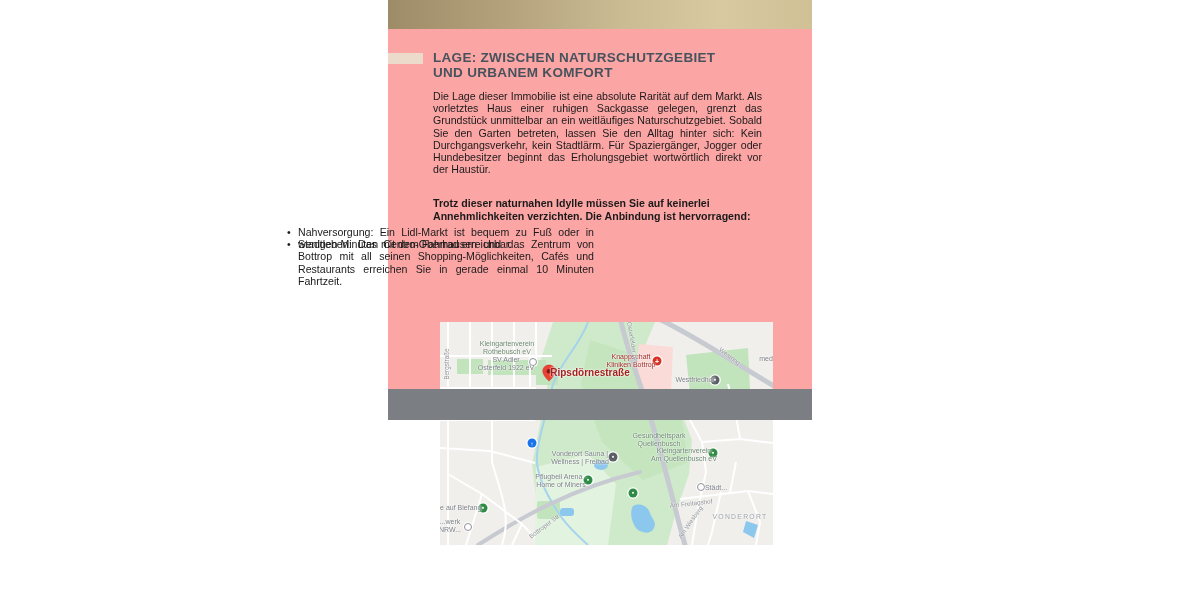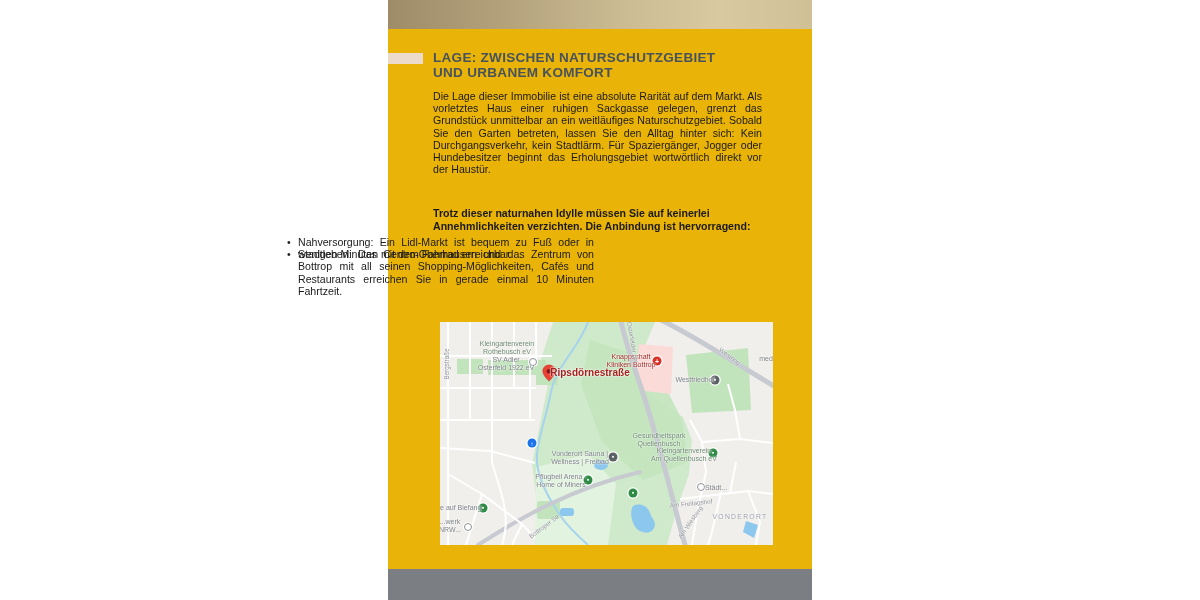--- a/index.html
+++ b/index.html
@@ -1,21 +1,21 @@
 <!DOCTYPE html>
 <html style="--heading: #47535c; --body_text: #1a1a1a; --top_bar_left: #9e8c68; --top_bar_mid: #cbbb93; --top_bar_right: #d8c9a1; --bottom_bar: #7b7e82; --accent_rect: #ecdbcb; --map_pin: #ea4335; --map_red_label: #a6201f;"><head>
 <meta charset="utf-8">
 <style>
   html,body{margin:0;padding:0;}
   body{
     width:1200px;height:600px;background:#ffffff;overflow:hidden;
     font-family:"Liberation Sans",sans-serif;
     -webkit-font-smoothing:antialiased;
   }
-  .page{position:relative;width:424px;height:600px;margin:0 auto;background:#eab308;}
+  .page{position:relative;width:424px;height:420px;margin:0 auto;background:#fca5a5;}
   .top-bar{
     position:absolute;left:0;top:0;width:424px;height:29px;
     background:linear-gradient(90deg,var(--top_bar_left,#9e8c68) 0%,#b3a27c 28%,var(--top_bar_mid,#cbbb93) 55%,var(--top_bar_right,#d8c9a1) 78%,#d0c096 100%);
   }
   .bottom-bar{
     position:absolute;left:0;bottom:0;width:424px;height:31px;
     background:var(--bottom_bar,#7b7e82);
   }
   .accent-rect{
     position:absolute;left:0;top:53px;width:35px;height:11px;
@@ -26,21 +26,21 @@
     margin:50px 0 0 0;
     font-size:13.5px;line-height:15px;font-weight:bold;
     color:var(--heading,#47535c);letter-spacing:.3px;white-space:pre-line;
   }
   p.intro{
     margin:10px 0 0 0;
     font-size:10.6px;line-height:12.2px;color:var(--body_text,#1a1a1a);
     text-align:justify;
   }
   p.lead{
-    margin:32px 0 0 0;
+    margin:22px 0 0 0;
     font-size:10.6px;line-height:12.2px;color:var(--body_text,#1a1a1a);
     font-weight:bold;
   }
   ul.amenities{
     margin:16px 0 0 0;padding:0 14px 0 7px;list-style:none;
   }
   ul.amenities li{
     position:relative;padding-left:12px;
     font-size:10.6px;line-height:12.2px;color:var(--body_text,#1a1a1a);
     text-align:justify;

